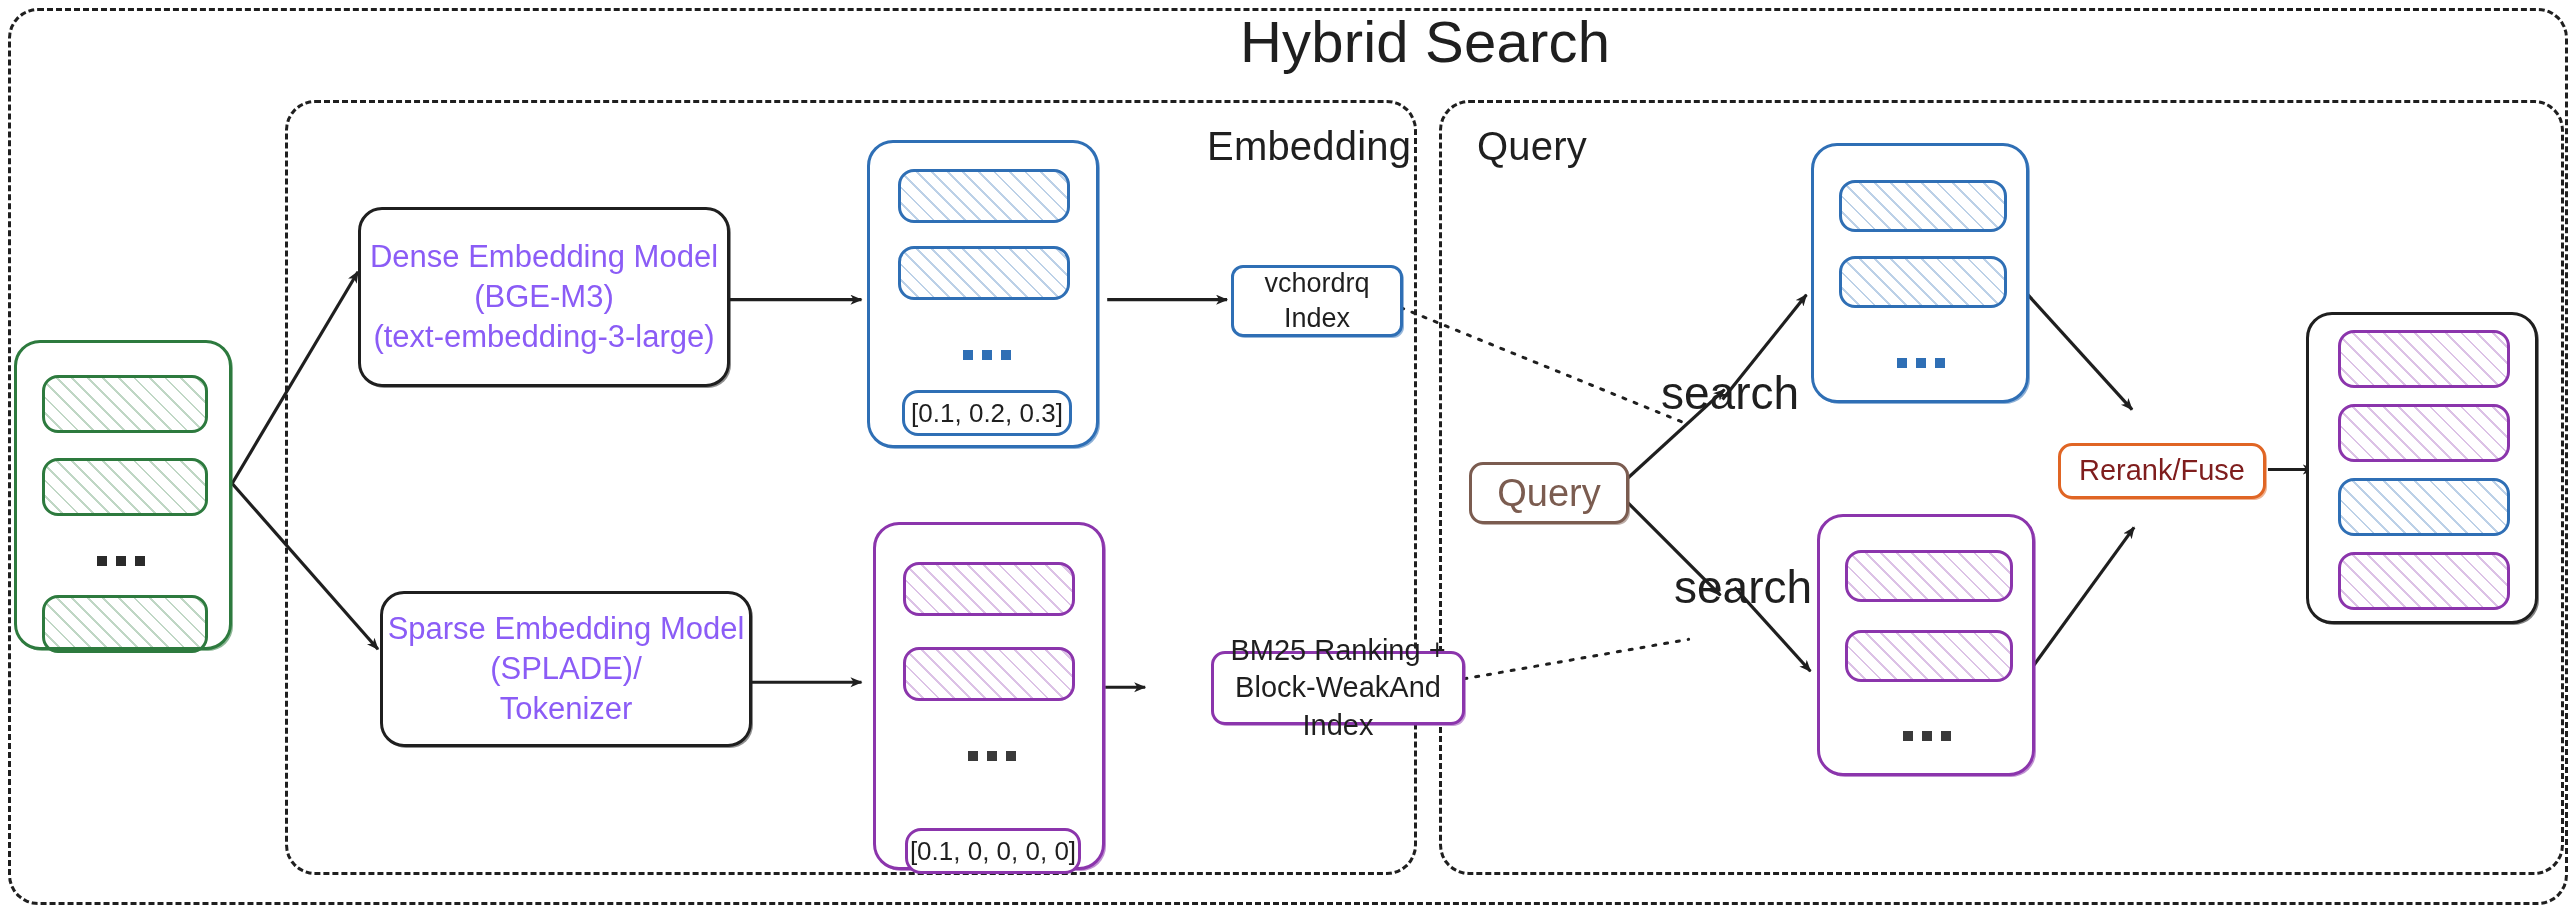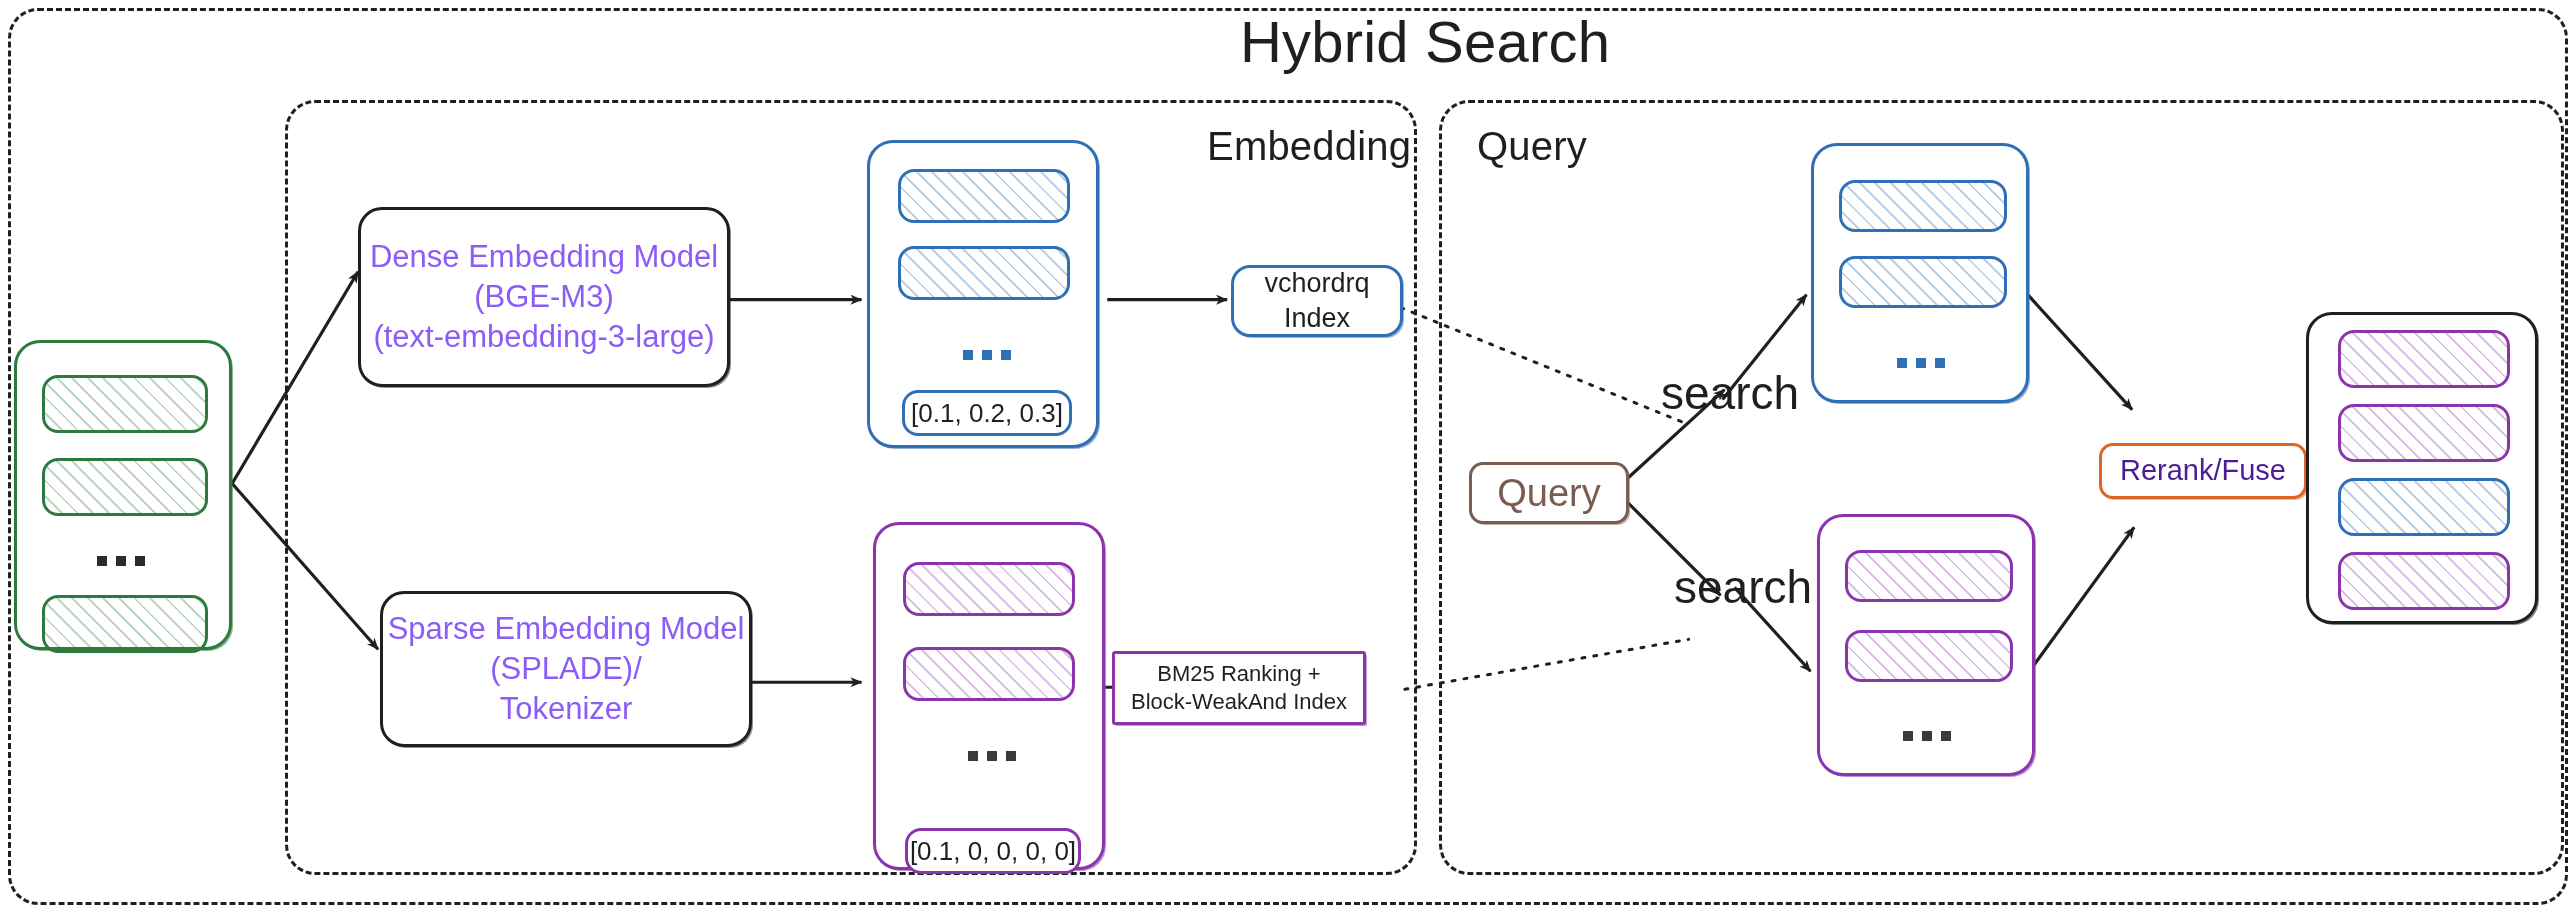--- a/index.html
+++ b/index.html
@@ -121,22 +121,22 @@
     text-align: center;
     line-height: 1.28;
     white-space: pre-line;
   }
   .pbox.black  { border-color: #1f1f1f; color: #8b5cf6;
                  box-shadow: 2px 2px 0 -1px rgba(31,31,31,.5); }
   .pbox.blue   { border-color: #2f6fb5; color: #1f1f1f;
                  box-shadow: 2px 2px 0 -1px rgba(47,111,181,.5); }
   .pbox.purple { border-color: #8b35ac; color: #1f1f1f;
                  box-shadow: 2px 2px 0 -1px rgba(139,53,172,.5); }
-  .pbox.orange { border-color: #e06524; color: #4c1d95;
-                 box-shadow: 2px 2px 0 -1px rgba(224,101,36,.5); margin-left: 41px; }
+  .pbox.orange { border-color: #e06524; color: #7f1d1d;
+                 box-shadow: 2px 2px 0 -1px rgba(224,101,36,.5); }
   .pbox.brown  { border-color: #7b5c50; color: #7b5c50;
                  box-shadow: 2px 2px 0 -1px rgba(123,92,80,.5); }
 
   
   .ftext {
     position: absolute;
     font-size: 46px;
     color: #1f1f1f;
     white-space: nowrap;
   }
@@ -236,24 +236,24 @@
   <div class="card purple" style="left:873px; top:522px; width:232px; height:348px;"></div>
   <div class="chip purple" style="left:903px; top:562px; width:172px; height:54px;"></div>
   <div class="chip purple" style="left:903px; top:647px; width:172px; height:54px;"></div>
   <div class="dots purple" style="left:968px; top:751px;">
       <i></i>
       <i></i>
       <i></i>
     </div>
   <div class="valchip purple" style="left:905px; top:784px; width:176px; height:46px;">[0.1, 0, 0, 0, 0]</div>
 
-  <div class="pbox blue" style="left:1231px; top:265px; width:172px; height:72px; font-size:27px; border-radius:19px;">vchordrq
+  <div class="pbox blue" style="left:1231px; top:265px; width:172px; height:72px; font-size:27px; border-radius:12px;">vchordrq
 Index</div>
 
-  <div class="pbox purple" style="left:1112px; top:651px; width:254px; height:74px; font-size:22px; border-radius:3px;">BM25 Ranking +
+  <div class="pbox purple" style="left:1211px; top:651px; width:254px; height:74px; font-size:29px; border-radius:14px;">BM25 Ranking +
 Block-WeakAnd Index</div>
 
   <div class="pbox brown" style="left:1469px; top:462px; width:160px; height:62px; font-size:38px; border-radius:14px;">Query</div>
 
   <div class="ftext" style="left:1661px; top:366px;">search</div>
   <div class="ftext" style="left:1674px; top:560px;">search</div>
 
   <div class="card blue" style="left:1811px; top:143px; width:218px; height:260px;"></div>
   <div class="chip blue" style="left:1839px; top:180px; width:168px; height:52px;"></div>
   <div class="chip blue" style="left:1839px; top:256px; width:168px; height:52px;"></div>

